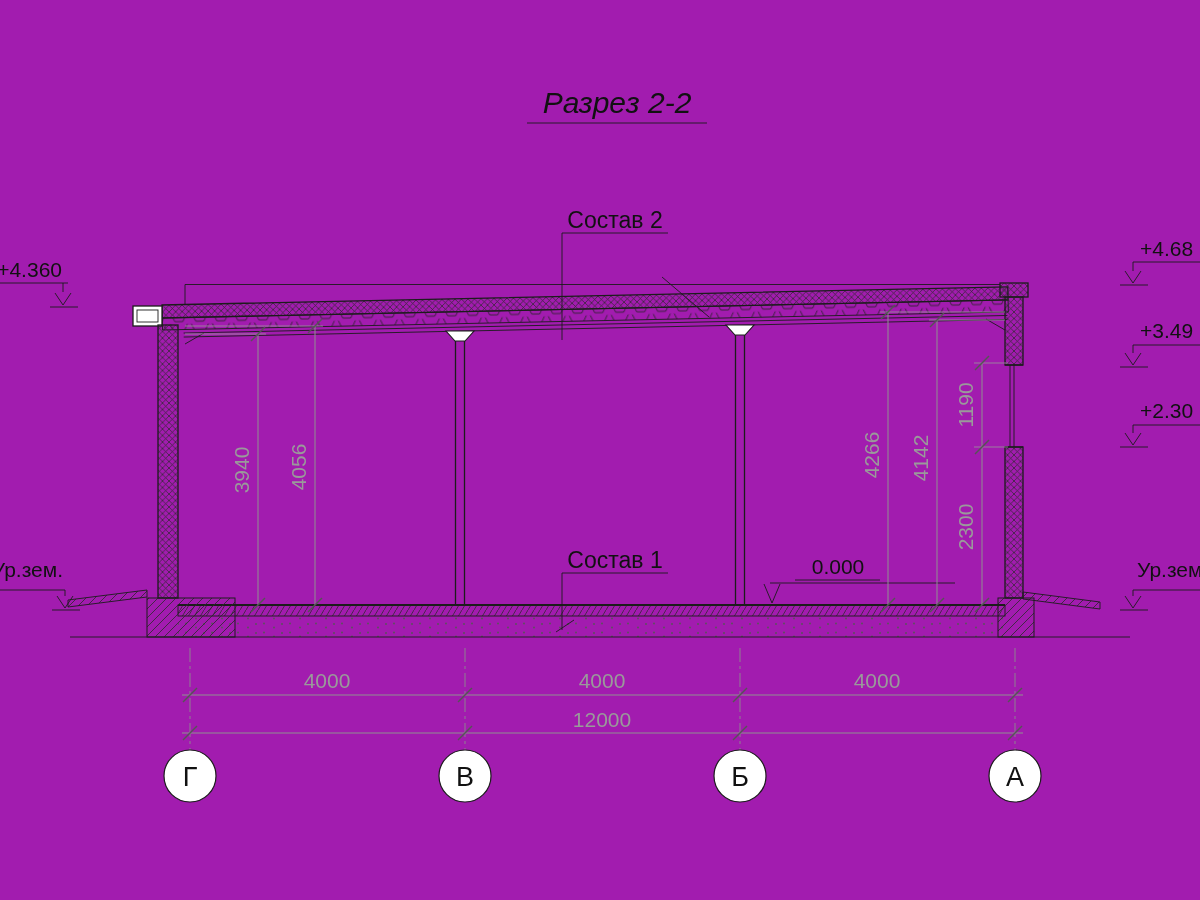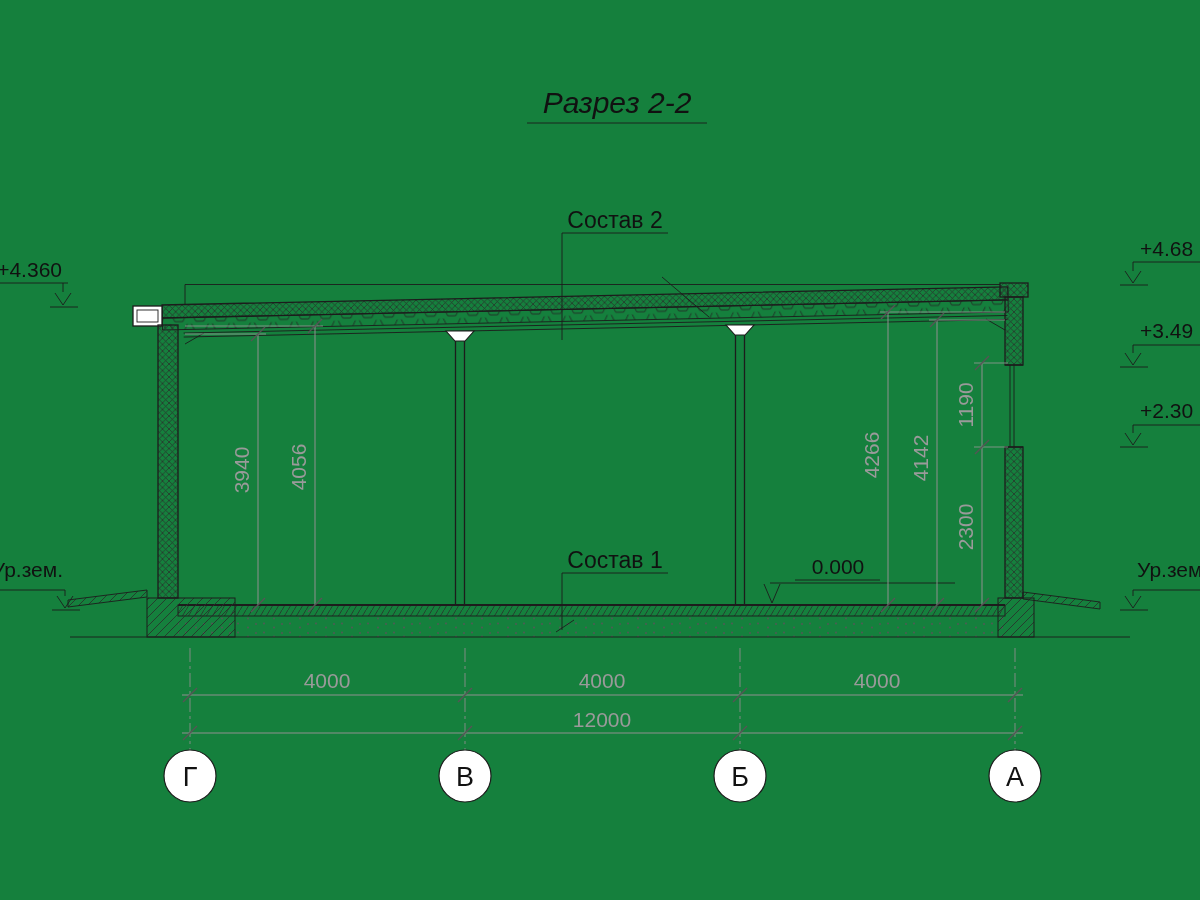--- a/index.html
+++ b/index.html
@@ -1,16 +1,16 @@
 <!DOCTYPE html>
 <html><head>
 <meta charset="utf-8">
 <style>
   html,body{margin:0;padding:0;background:#ffffff;}
-  .page{width:1200px;height:900px;position:relative;background:#15803d;overflow:hidden;text-align:center;}
+  .page{width:1200px;height:900px;position:relative;background:#a21caf;overflow:hidden;text-align:center;}
   svg{display:block;}
   text{font-family:"Liberation Sans","DejaVu Sans",sans-serif;fill:#111;}
   .title-text{font-size:30px;font-style:italic;}
   .label-text{font-size:23px;}
   .elev-text{font-size:21px;}
   .dim-text{font-size:21px;fill:#9a9a9a;}
   .axis-text{font-size:27px;}
   .ln{stroke:#1c1c1c;fill:none;}
   .thin{stroke-width:0.9;}
   .med{stroke-width:1.3;}

